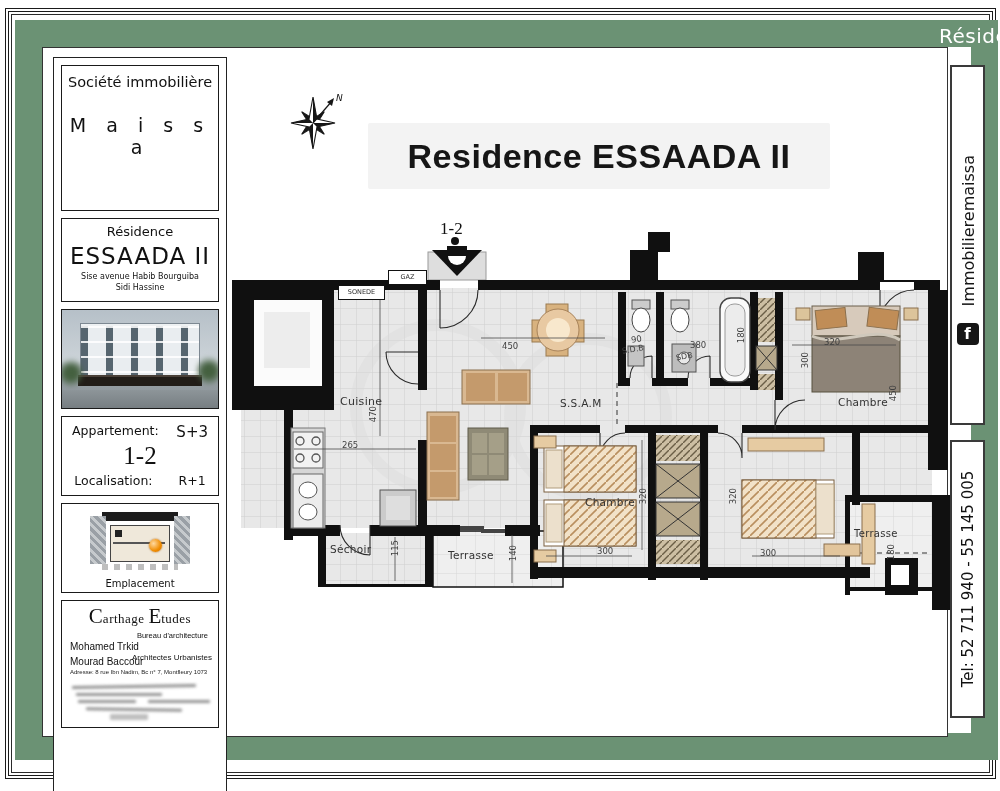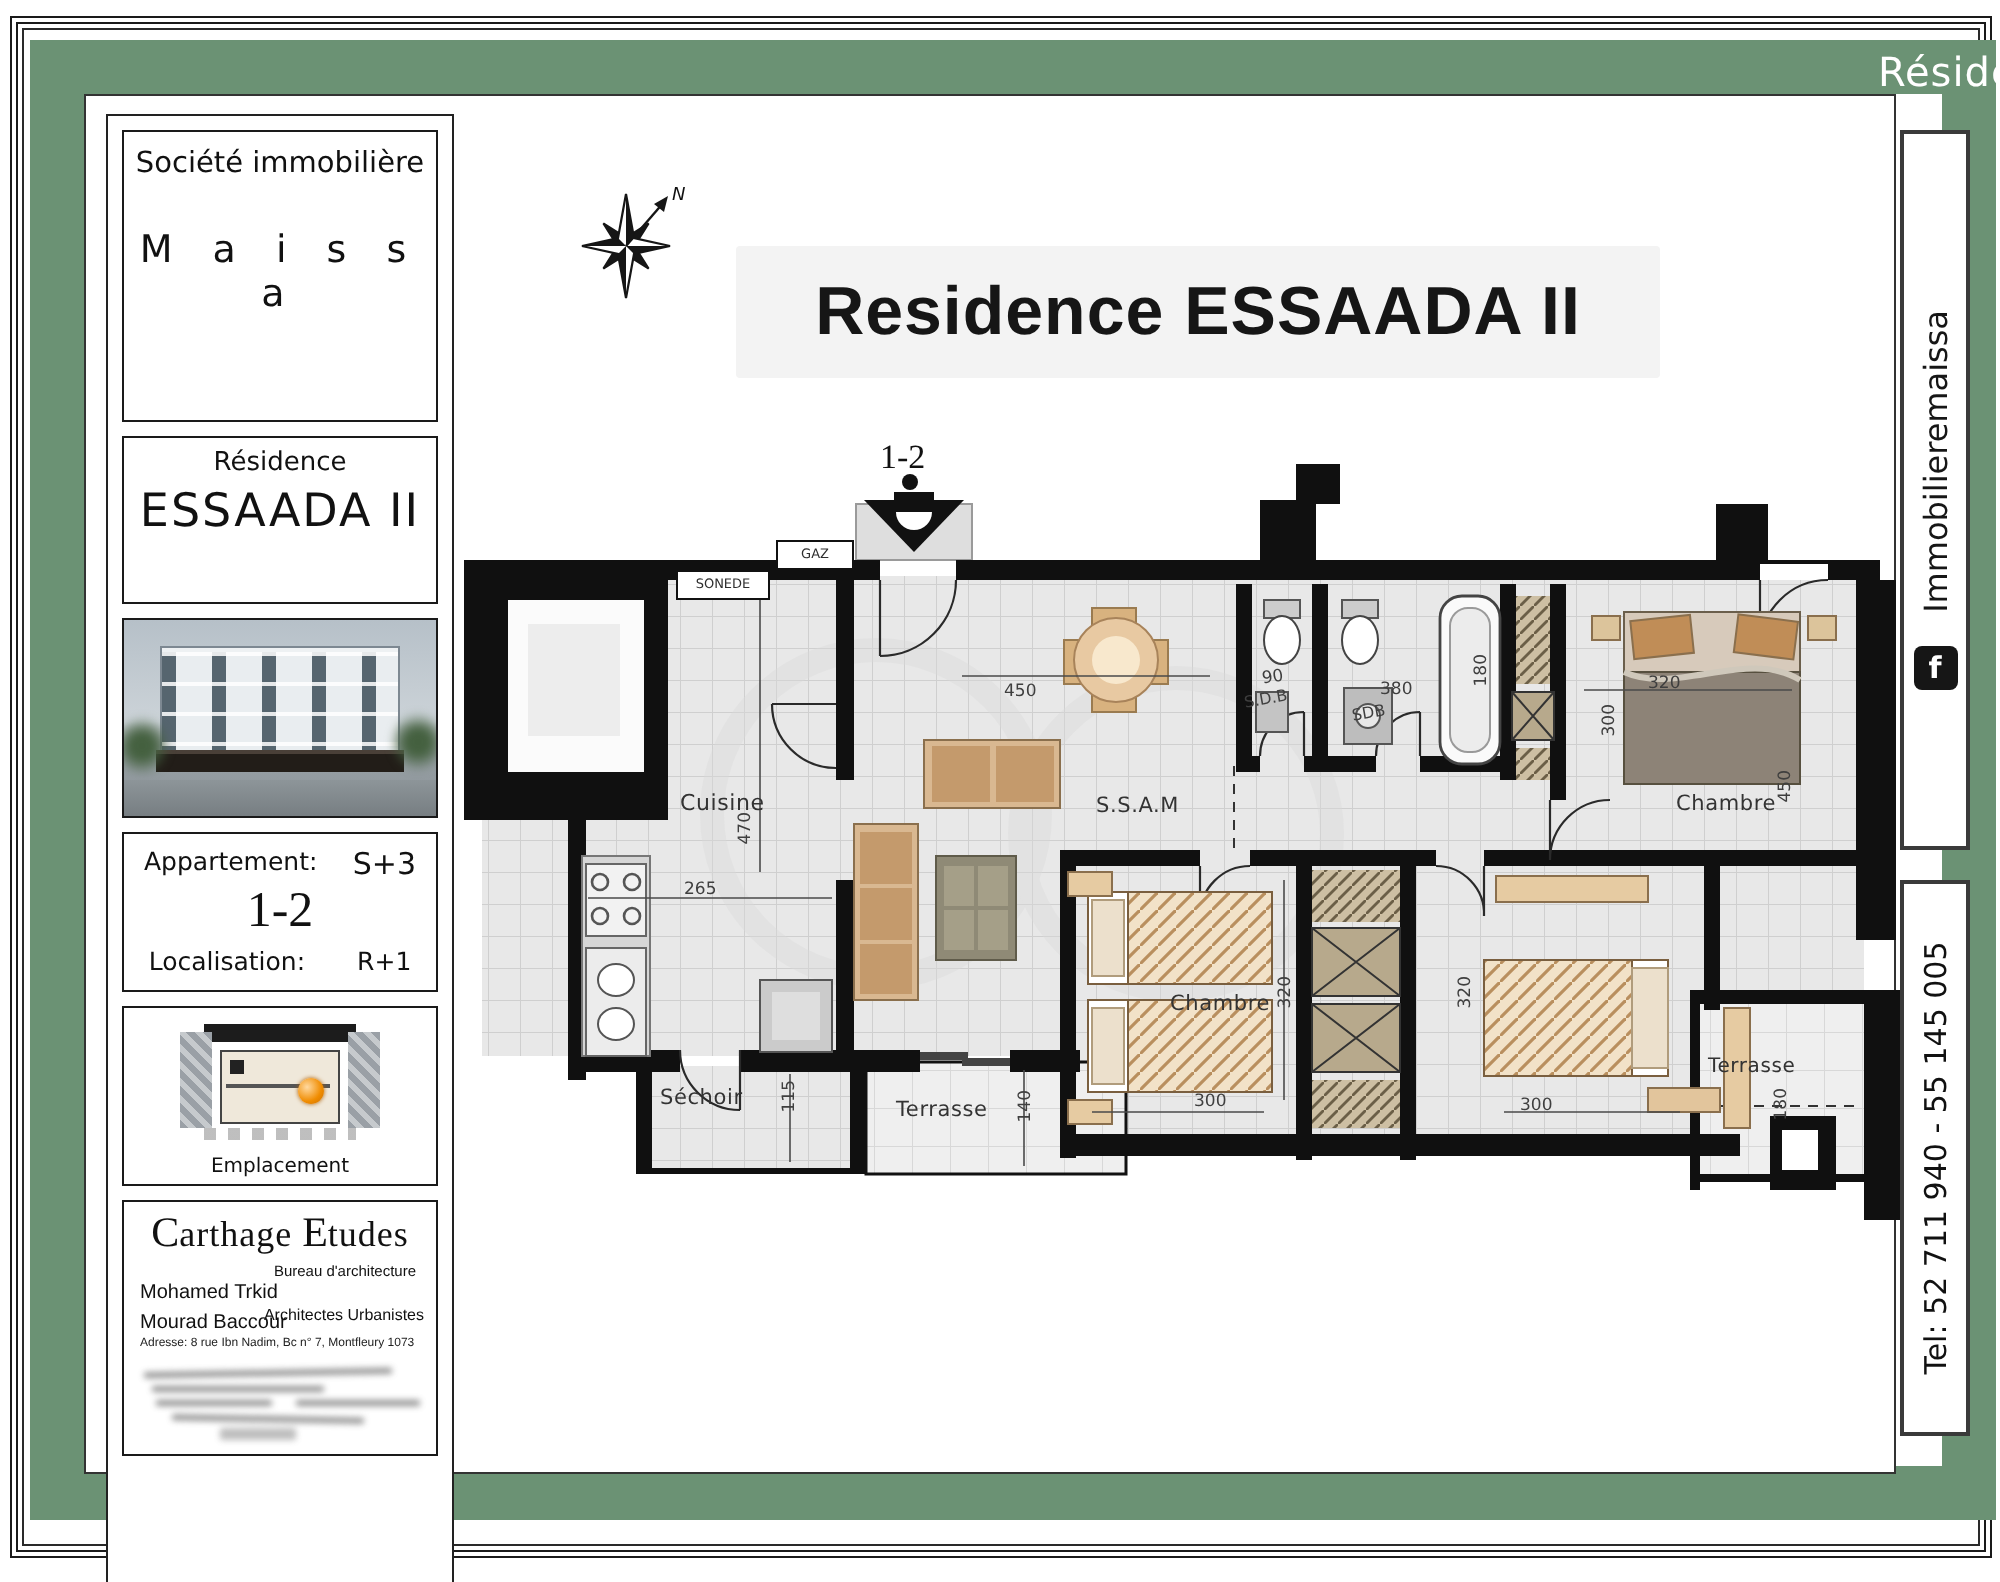--- a/index.html
+++ b/index.html
@@ -31,21 +31,21 @@
   .b-photo{height:100px;padding:0;}
   .b-apt{height:80px;}
   .b-apt .row{display:flex;justify-content:space-between;padding:6px 10px 0 10px;font-size:12.5px;}
   .b-apt .row .v{font-size:15px;}
   .b-apt .unit{text-align:center;font-family:"Liberation Serif",serif;font-size:25px;margin-top:1px;}
   .b-apt .row2{display:flex;justify-content:center;gap:26px;font-size:12.5px;margin-top:3px;}
   .b-emp{height:90px;text-align:center;}
   .b-studio{height:128px;font-family:"Liberation Serif",serif;}
   .b-studio .head{text-align:center;margin-top:3px;}
   .b-studio .big{font-size:21px;}
-  .b-studio .med{font-size:18px;letter-spacing:.5px;margin-top:32px;}
+  .b-studio .med{font-size:13px;letter-spacing:.5px;margin-top:32px;}
   .b-studio .sub{text-align:right;font-size:7.5px;margin:2px 10px 0 0;font-family:"Liberation Sans",sans-serif;}
   .b-studio .names{position:absolute;left:8px;top:38px;font-size:10px;line-height:1.5;font-family:"Liberation Sans",sans-serif;}
   .b-studio .role{position:absolute;right:6px;top:52px;font-size:8px;font-family:"Liberation Sans",sans-serif;}
   .b-studio .addr{position:absolute;left:8px;top:68px;font-size:6px;color:#222;font-family:"Liberation Sans",sans-serif;}
   
   .photo{position:absolute;inset:0;background:linear-gradient(#b6c0c8,#ccd3d8 52%,#9aa2a7 68%,#878f94);}
   .bld{position:absolute;left:12%;right:12%;top:14%;height:58%;background:
        repeating-linear-gradient(180deg,rgba(255,255,255,.85) 0 2px,rgba(0,0,0,0) 2px 15px),
        repeating-linear-gradient(90deg,#56656f 0 7px,#e9edf0 7px 25px);
        border-top:2px solid #eef1f3;box-shadow:0 0 0 1px #7d8892;}
@@ -106,20 +106,24 @@
   <div class="leftcol">
 
     <div class="box b-company">
       <div class="h">Société immobilière</div>
       <div class="n">M a i s s a</div>
     </div>
 
     <div class="box b-res">
       <div class="h">Résidence</div>
       <div class="n">ESSAADA II</div>
+      <div class="a">
+        <div>Sise avenue Habib Bourguiba</div>
+        <div>Sidi Hassine</div>
+      </div>
     </div>
 
     <div class="box b-photo">
       <div class="photo">
         <div class="bld"></div>
         <div class="bld-ground"></div>
         <div class="tree" style="left:-4px;top:48px;"></div>
         <div class="tree" style="right:-4px;top:46px;"></div>
         <div class="grnd"></div>
       </div>
@@ -383,21 +387,21 @@
   </svg>
 
   <div class="pl tinybox" style="left:338px;top:285px;width:47px;">SONEDE</div>
   <div class="pl tinybox" style="left:388px;top:270px;width:39px;">GAZ</div>
   <div class="pl ent" style="left:440px;top:219px;">1-2</div>
 
   <div class="pl room" style="left:340px;top:395px;">Cuisine</div>
   <div class="pl dim vdim" style="left:368px;top:406px;">470</div>
   <div class="pl dim" style="left:342px;top:440px;">265</div>
 
-  <div class="pl room" style="left:548px;top:397px;font-size:10.5px;">S.S.A.M</div>
+  <div class="pl room" style="left:560px;top:397px;font-size:10.5px;">S.S.A.M</div>
   <div class="pl dim" style="left:502px;top:341px;">450</div>
 
   <div class="pl dim" style="left:631px;top:334px;transform:rotate(-8deg);">90</div>
   <div class="pl dim" style="left:622px;top:345px;transform:rotate(-10deg);font-size:8px;">S.D.B</div>
   <div class="pl dim" style="left:690px;top:340px;">380</div>
   <div class="pl dim" style="left:676px;top:352px;transform:rotate(-10deg);font-size:8px;">SDB</div>
   <div class="pl dim vdim" style="left:736px;top:327px;">180</div>
 
   <div class="pl room" style="left:838px;top:396px;font-size:10.5px;">Chambre</div>
   <div class="pl dim" style="left:824px;top:337px;">320</div>

